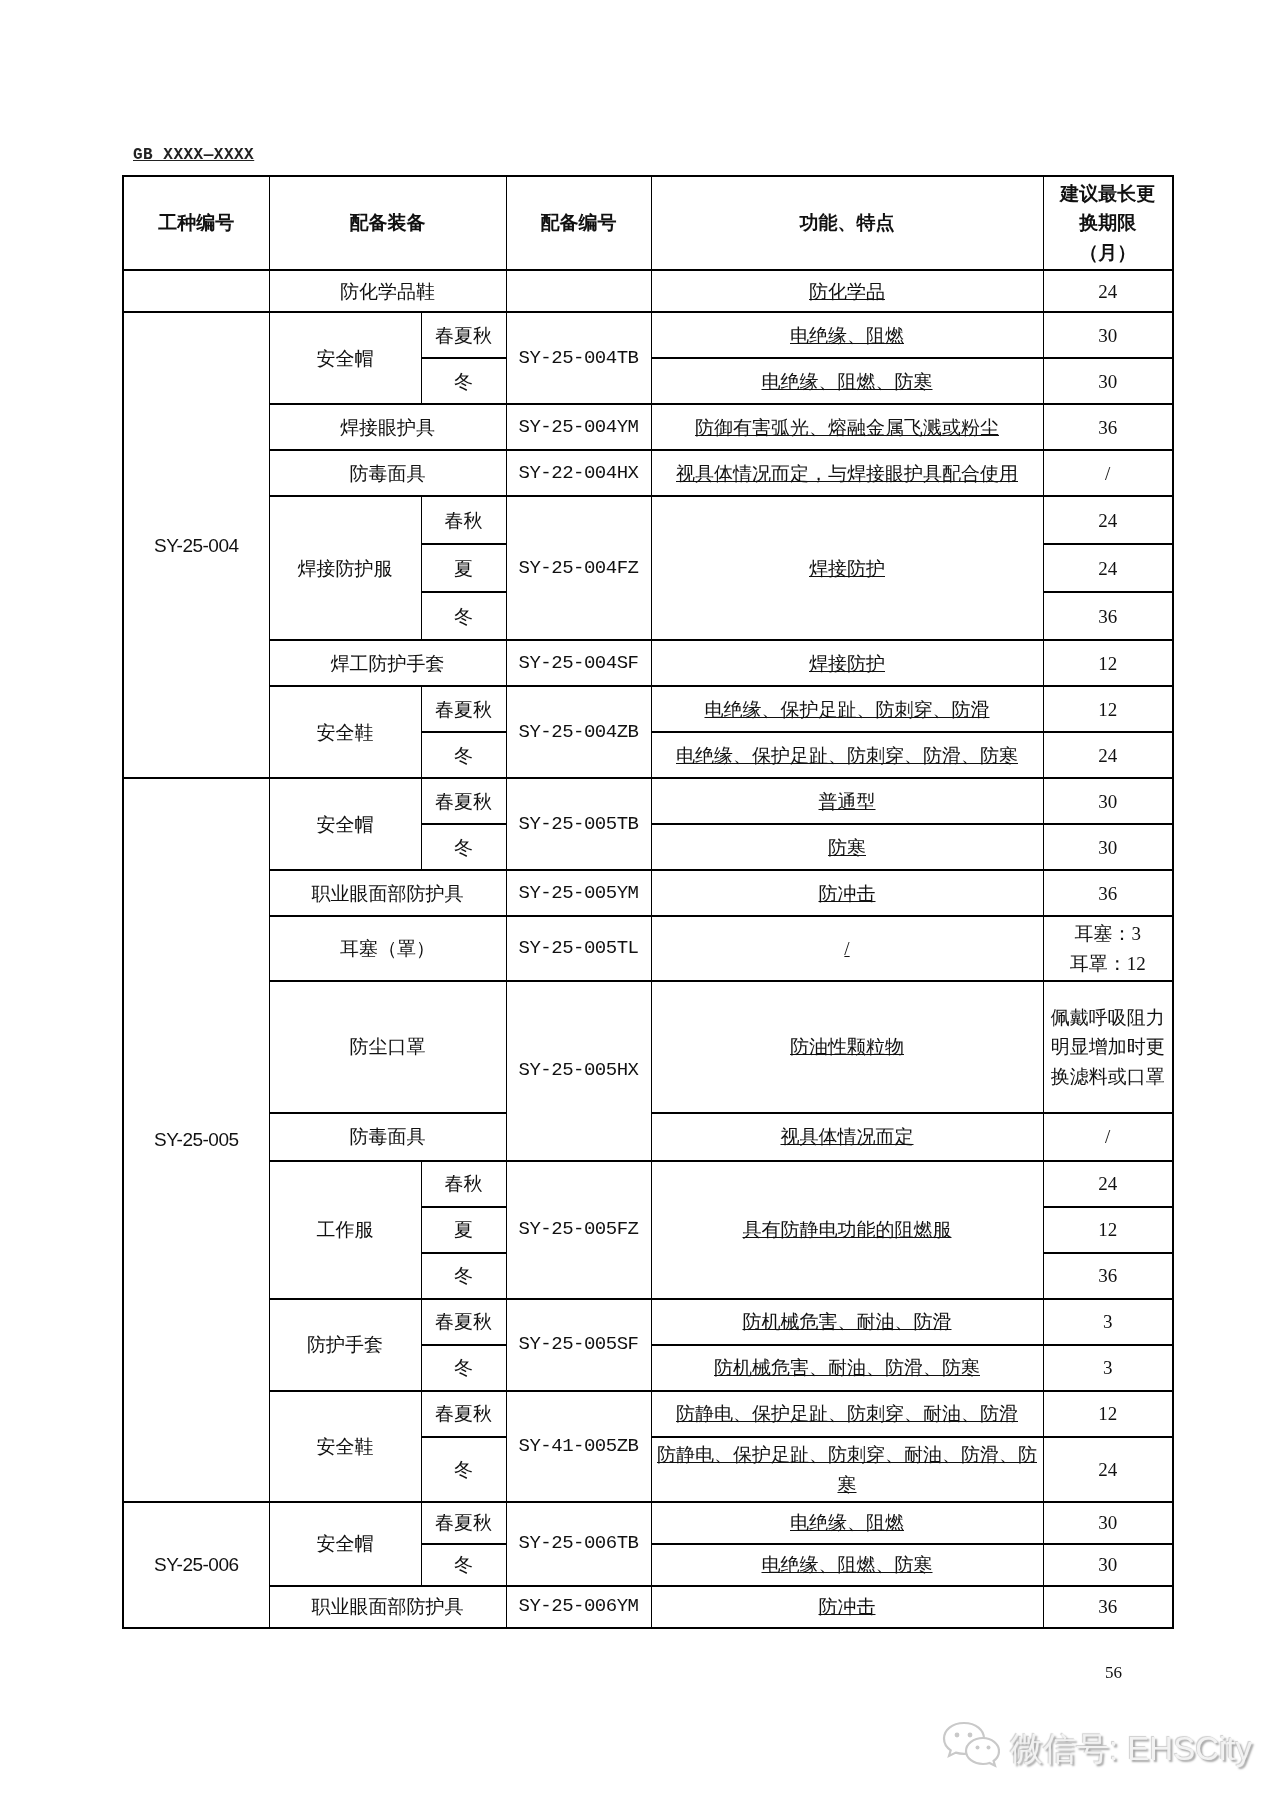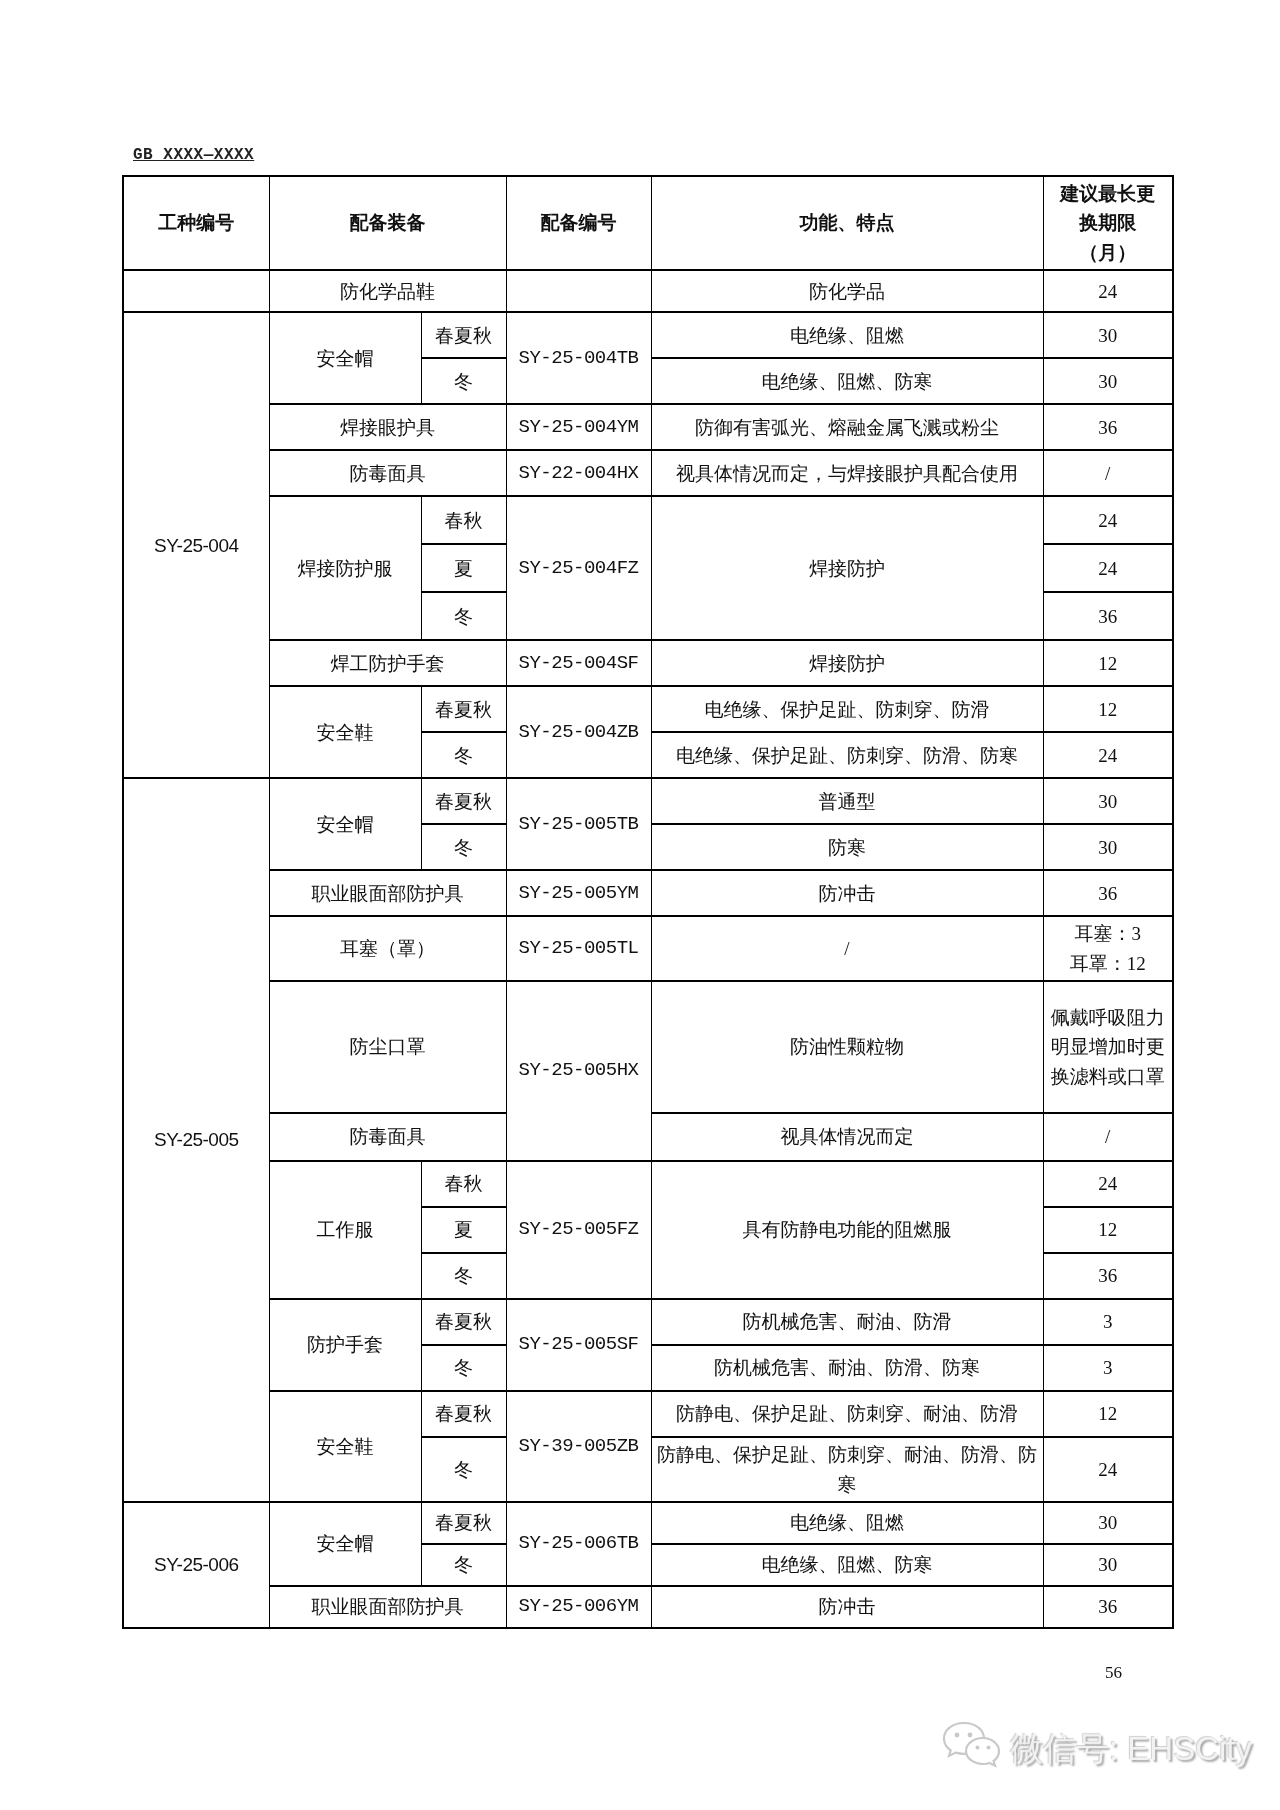--- a/index.html
+++ b/index.html
@@ -30,21 +30,21 @@
     border-bottom:2px solid #000;
     text-align:center;
     vertical-align:middle;
     font-size:19px;
     padding:2px 4px;
     line-height:1.55;
     overflow:hidden;
   }
   table.spec{border:2px solid #000;}
   table.spec th{font-weight:bold;padding:2px 12px;}
-  td.func{text-align:left;padding-left:12px;padding-right:8px;}
+  td.func{text-align:left;padding-left:12px;padding-right:8px;text-decoration:underline;}
   td.code{
     font-family:"Liberation Mono","DejaVu Sans Mono",monospace;
     font-size:16px;letter-spacing:-0.5px;
   }
   td.num{
     font-family:"Liberation Serif","DejaVu Serif",serif;
     font-size:17px;
   }
   td.groupcell{font-family:Liberation Sans, sans-serif;font-size:16px;letter-spacing:-0.5px;margin-left:36px;}
   td.period-long{font-size:19px;padding:2px 12px;line-height:1.6;}
@@ -223,21 +223,21 @@
       <td class="num">3</td>
     </tr>
     <tr class="h46">
       <td>冬</td>
       <td class="func">防机械危害、耐油、防滑、防寒</td>
       <td class="num">3</td>
     </tr>
     <tr class="h46">
       <td rowspan="2">安全鞋</td>
       <td>春夏秋</td>
-      <td rowspan="2" class="code">SY-39-005ZB</td>
+      <td rowspan="2" class="code">SY-41-005ZB</td>
       <td class="func">防静电、保护足趾、防刺穿、耐油、防滑</td>
       <td class="num">12</td>
     </tr>
     <tr class="h58">
       <td>冬</td>
       <td class="func">防静电、保护足趾、防刺穿、耐油、防滑、防寒</td>
       <td class="num">24</td>
     </tr>
 
     <tr class="h42">

